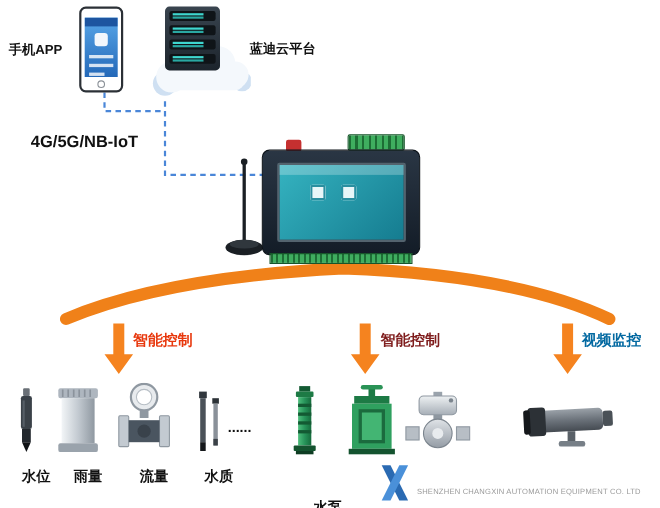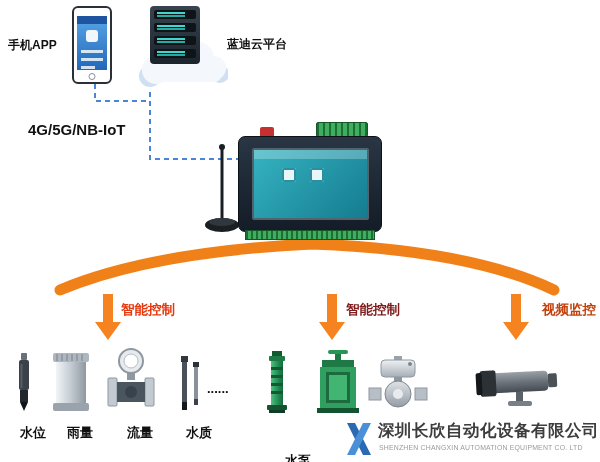--- a/index.html
+++ b/index.html
@@ -9,21 +9,21 @@
   .dash { fill:none; stroke:#4a86d8; stroke-width:2; stroke-dasharray:5 4; }
 
   .label { position:absolute; color:#111; font-weight:bold; white-space:nowrap; }
   .phone-label   { left:8px;   top:37px;  font-size:12px; }
   .cloud-label   { left:227px; top:36px;  font-size:12px; }
   .network-label { left:28px;  top:121px; font-size:15px; }
   .rtu-label     { left:390px; top:175px; font-size:14px; }
   .branch { font-size:13.5px; }
   .b0 { left:121px; top:301px; color:#e8380d; }
   .b1 { left:346px; top:301px; color:#7f1d1d; }
-  .b2 { left:542px; top:301px; color:#c2410c; }
+  .b2 { left:529px; top:301px; color:#0369a1; }
   .dev-label { font-size:13px; text-align:right; width:44px;font-family:Liberation Serif, serif; }
   .dl0 { left:2px;   top:424px; }
   .dl1 { left:49px;  top:424px; }
   .dl2 { left:109px; top:424px; }
   .dl3 { left:168px; top:424px; }
   .dl4 { left:267px; top:424px;margin-top:28px; }
   .ellipsis { left:207px; top:381px; font-size:13px; }
 
   
   .phone { position:absolute; left:72px; top:6px; width:40px; height:78px;
@@ -291,16 +291,15 @@
   <div class="label dev-label dl2">流量</div>
   <div class="label dev-label dl3">水质</div>
   <div class="label dev-label dl4">水泵</div>
 
   <div class="logo">
     <svg viewBox="0 0 30 40">
       <polygon points="3,4 11,4 27,36 19,36" fill="#2a6ab2"></polygon>
       <polygon points="27,4 19,4 3,36 11,36" fill="#4a90d9"></polygon>
     </svg>
   </div>
-  <div class="label company-cn">深圳长欣自动化设备有限公司</div>
   <div class="label company-en">SHENZHEN CHANGXIN AUTOMATION EQUIPMENT CO. LTD</div>
 
 </div>
 
 </body></html>

